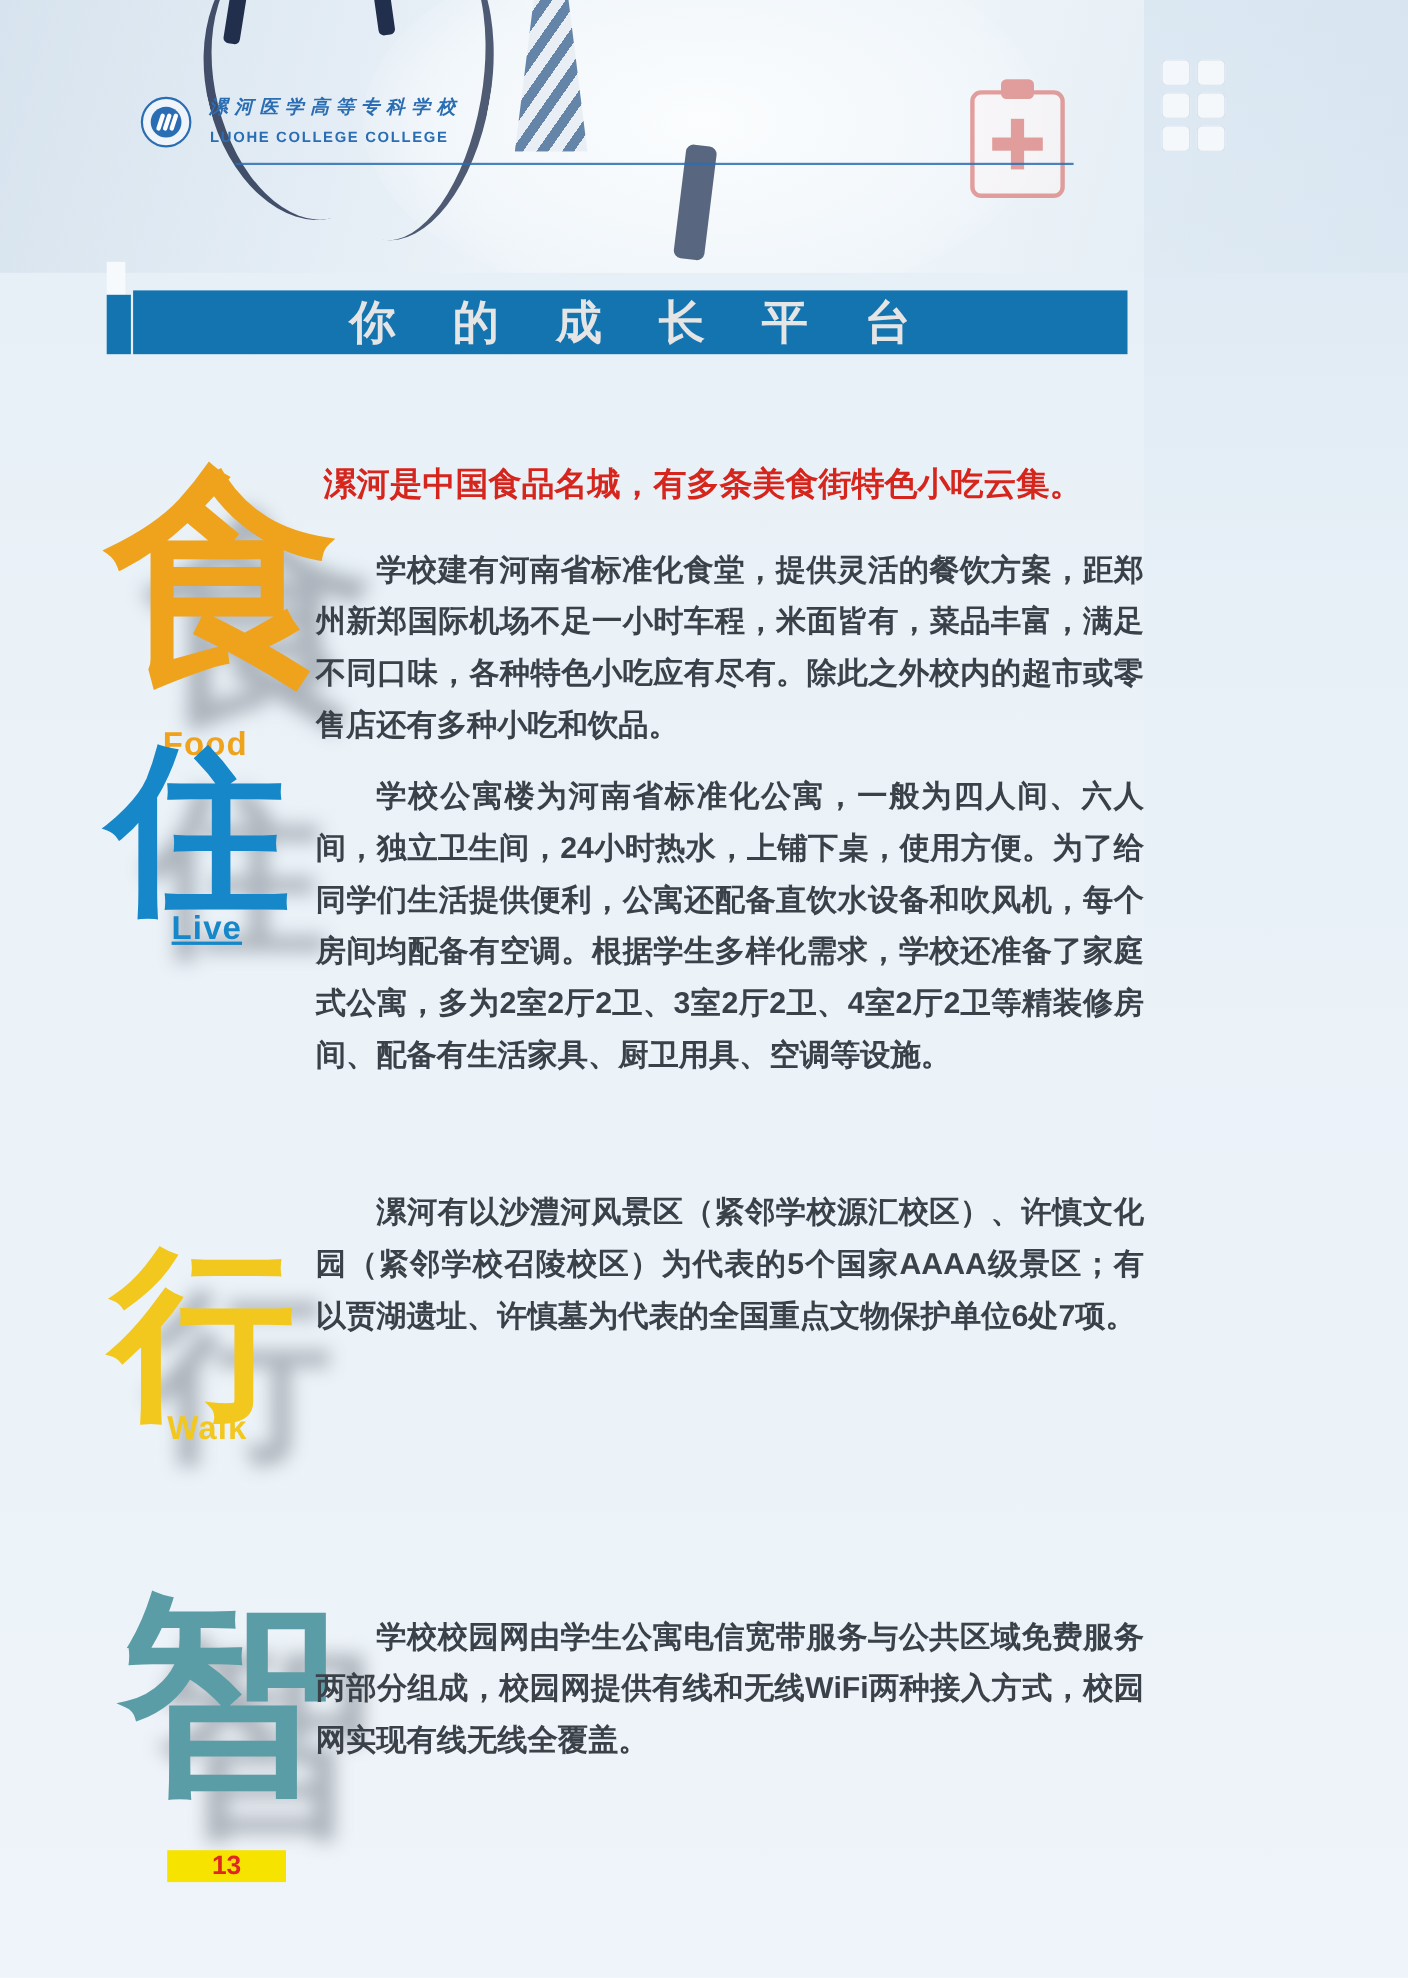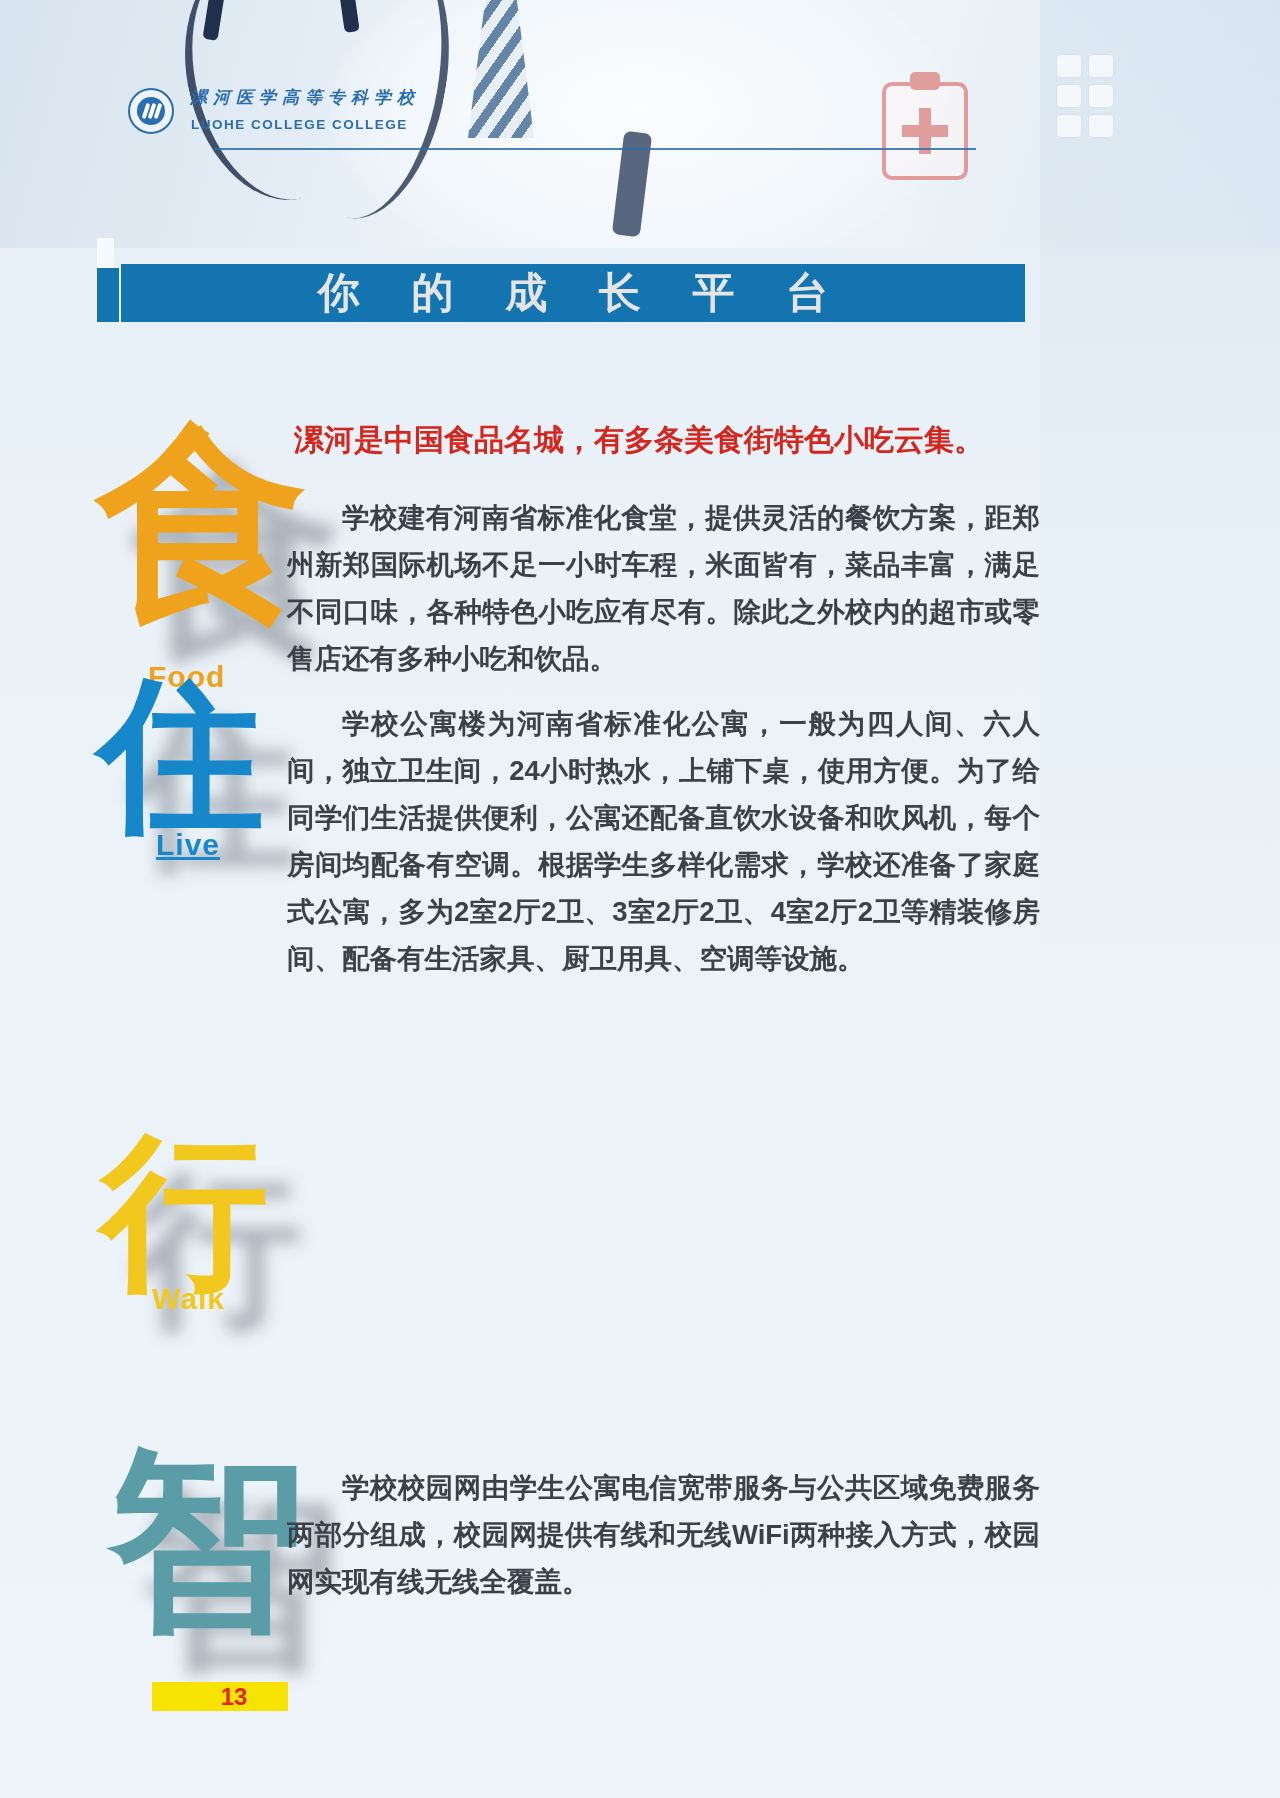--- a/index.html
+++ b/index.html
@@ -72,21 +72,21 @@
   
   .para-block{position:absolute;left:287px;width:753px;color:#3b4149;font-size:27.5px;
     line-height:47px;font-weight:bold;text-align:justify;}
   .para-block p{margin:0;text-indent:2em;}
   .pb-food{top:494px;}
   .pb-live{top:700px;}
   .pb-walk{top:1078px;}
   .pb-smart{top:1464px;}
   
   .page-badge{position:absolute;left:152px;top:1682px;width:108px;height:29px;background:#f7e300;
-    display:flex;align-items:center;justify-content:center;padding-left:28px;}
+    display:flex;align-items:center;justify-content:center;}
   .page-badge span{color:#e02525;font-size:24px;font-weight:bold;}
 </style>
 </head>
 <body>
 
 <div class="photo">
   <div class="coat"></div>
   <div class="tube-left"></div>
   <div class="tube-right"></div>
   <div class="ear-a"></div>
@@ -140,20 +140,21 @@
 
 <div class="big-char char-live" style="color: rgb(22, 135, 201);">住</div>
 <div class="char-label label-live" style="color: rgb(22, 135, 201);">Live</div>
 <div class="para-block pb-live">
   <p>学校公寓楼为河南省标准化公寓，一般为四人间、六人间，独立卫生间，24小时热水，上铺下桌，使用方便。为了给同学们生活提供便利，公寓还配备直饮水设备和吹风机，每个房间均配备有空调。根据学生多样化需求，学校还准备了家庭式公寓，多为2室2厅2卫、3室2厅2卫、4室2厅2卫等精装修房间、配备有生活家具、厨卫用具、空调等设施。</p>
 </div>
 
 <div class="big-char char-walk" style="color: rgb(242, 199, 30);">行</div>
 <div class="char-label label-walk" style="color: rgb(242, 199, 30);">Walk</div>
 <div class="para-block pb-walk">
+  <p>漯河有以沙澧河风景区（紧邻学校源汇校区）、许慎文化园（紧邻学校召陵校区）为代表的5个国家AAAA级景区；有以贾湖遗址、许慎墓为代表的全国重点文物保护单位6处7项。</p>
 </div>
 
 <div class="big-char char-smart" style="color: rgb(91, 157, 166);">智</div>
 <div class="para-block pb-smart">
   <p>学校校园网由学生公寓电信宽带服务与公共区域免费服务两部分组成，校园网提供有线和无线WiFi两种接入方式，校园网实现有线无线全覆盖。</p>
 </div>
 
 <div class="page-badge">
   <span>13</span>
 </div>

